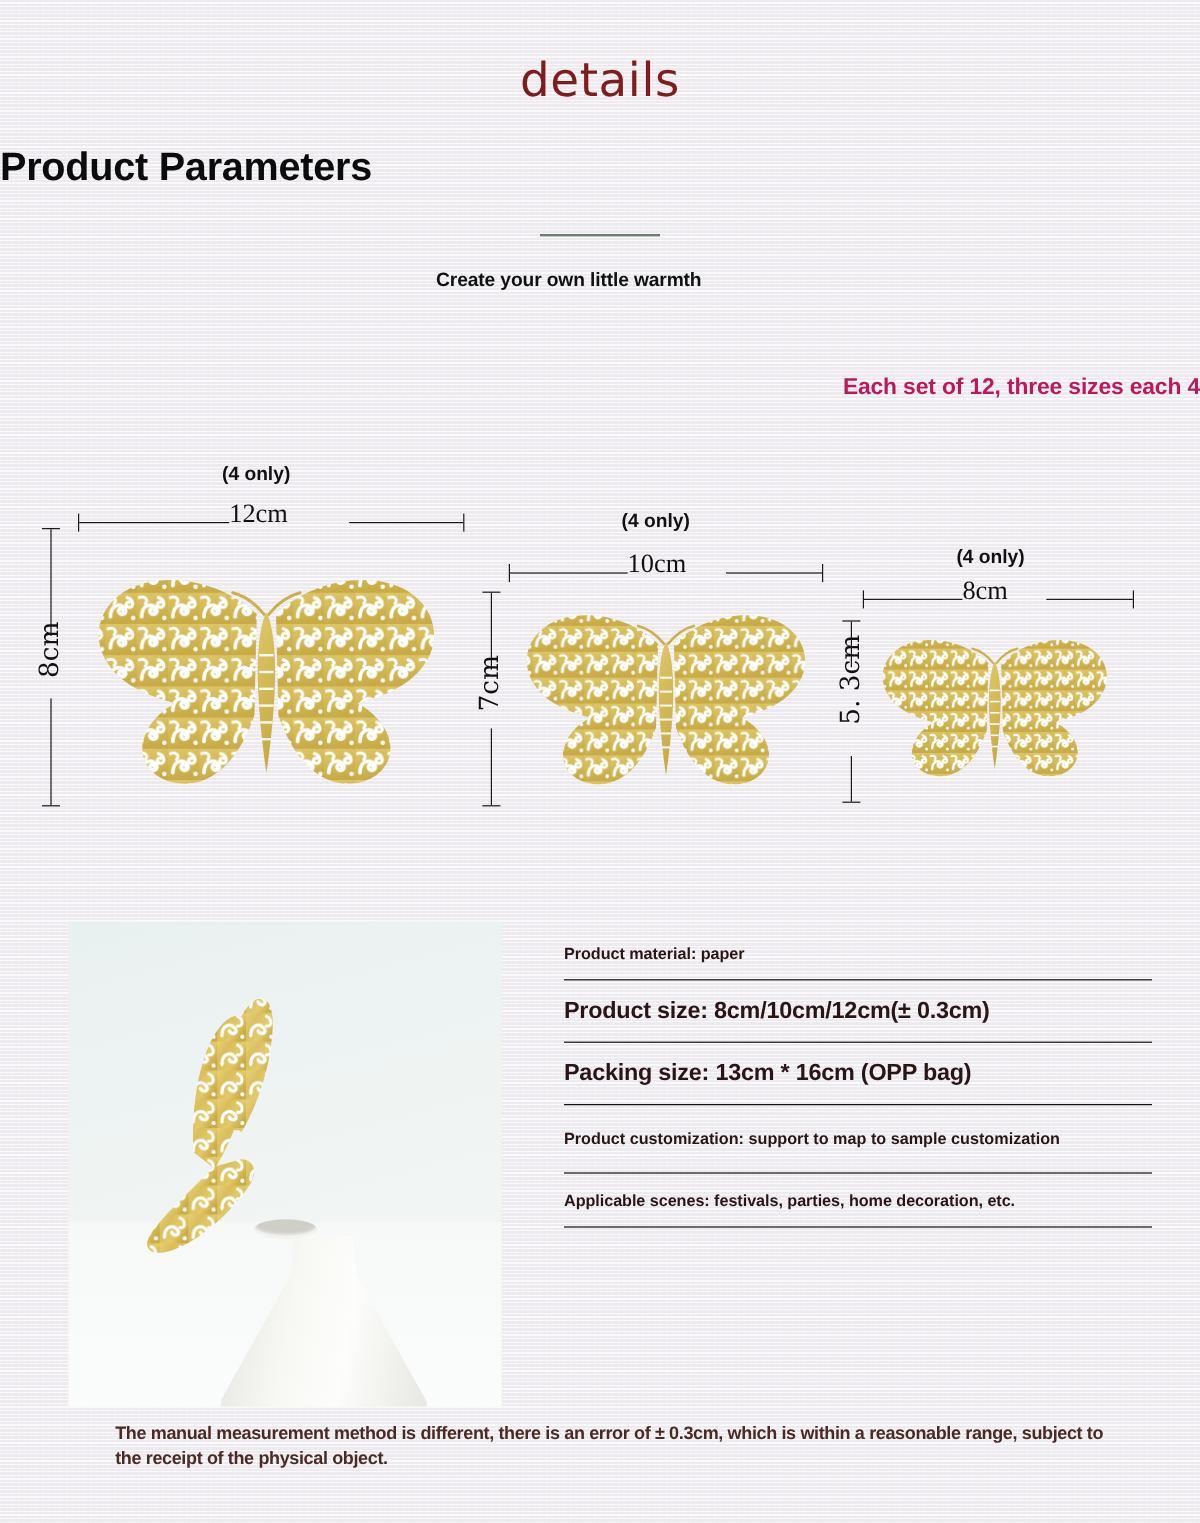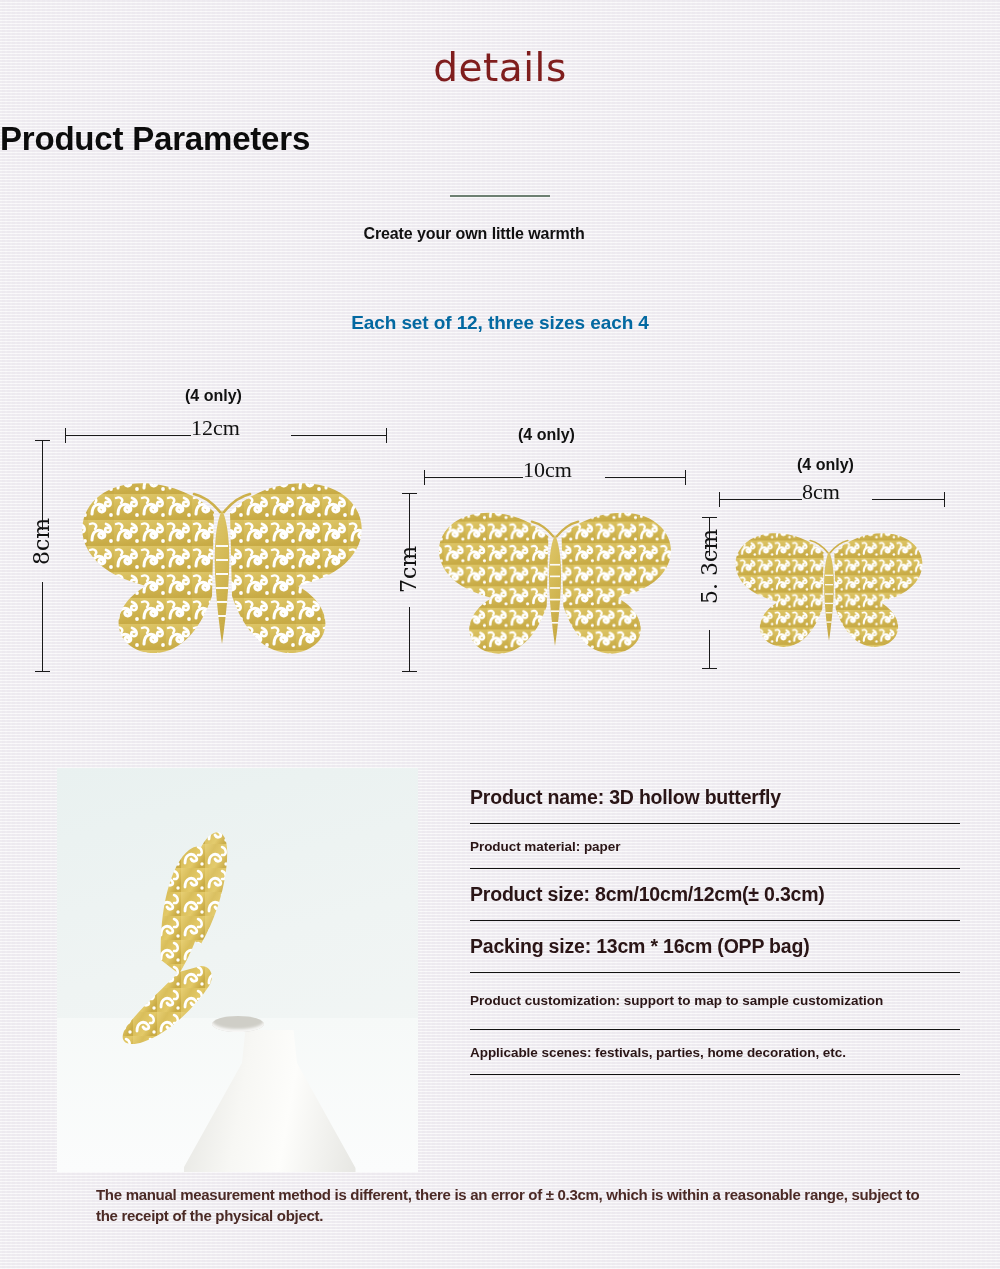--- a/index.html
+++ b/index.html
@@ -72,24 +72,24 @@
     font-weight: bold;
     color: #111;
     letter-spacing: -0.1px;
     line-height: 1;
   }
   .set-note {
     position: absolute;
     top: 313px;
     left: 0;
     width: 1000px;
-    text-align: center;
+    text-align: right;
     font-size: 19px;
     font-weight: bold;
-    color: #0369a1;
+    color: #be185d;
     letter-spacing: -0.1px;
     line-height: 1;
   }
 
   
   .bfly-block { position: absolute; }
 
   .only-label {
     position: absolute;
     font-size: 16px;
@@ -428,21 +428,20 @@
 
     <path d="M52 140 C50 88,62 44,80 30 C94 20,102 32,100 58
              C98 96,84 132,70 154 Z" fill="url(#filB)"></path>
 
     <path d="M70 152 C52 170,30 190,18 206 C8 220,16 228,34 222
              C58 214,84 190,100 166 C106 156,102 146,92 146 Z" fill="url(#filB)"></path>
   </svg>
 </div>
 
 <div class="spec-table">
-  <div class="spec-row big">Product name: 3D hollow butterfly</div>
   <div class="spec-row small">Product material: paper</div>
   <div class="spec-row big">Product size: 8cm/10cm/12cm(± 0.3cm)</div>
   <div class="spec-row big">Packing size: 13cm * 16cm (OPP bag)</div>
   <div class="spec-row two-line">Product customization: support to map to sample customization</div>
   <div class="spec-row small last">Applicable scenes: festivals, parties, home decoration, etc.</div>
 </div>
 
 <div class="footer-note">The manual measurement method is different, there is an error of ± 0.3cm, which is within a reasonable range, subject to the receipt of the physical object.</div>
 
 </body></html>

